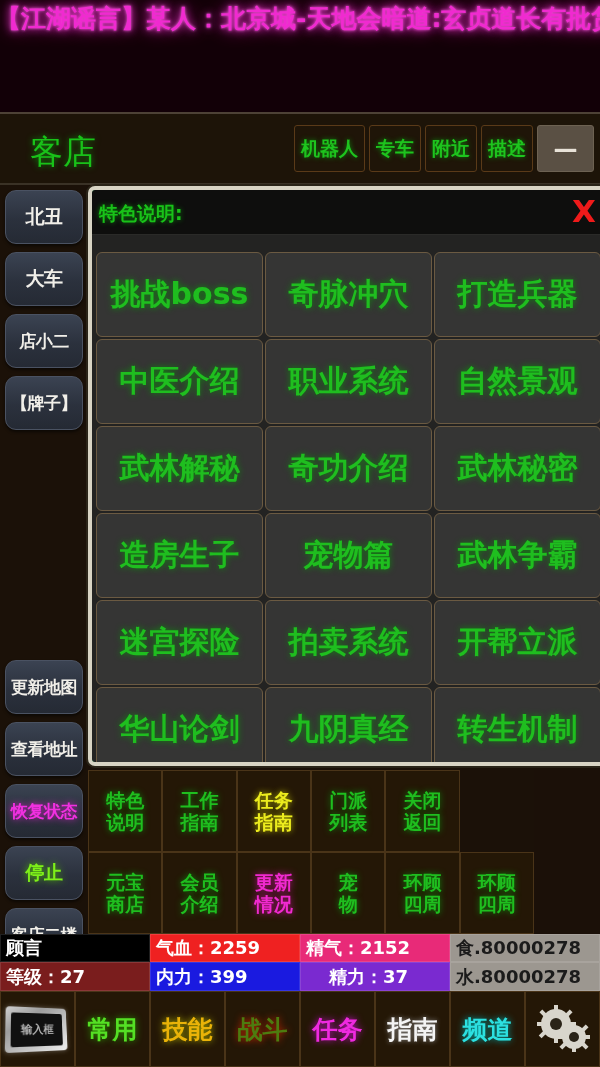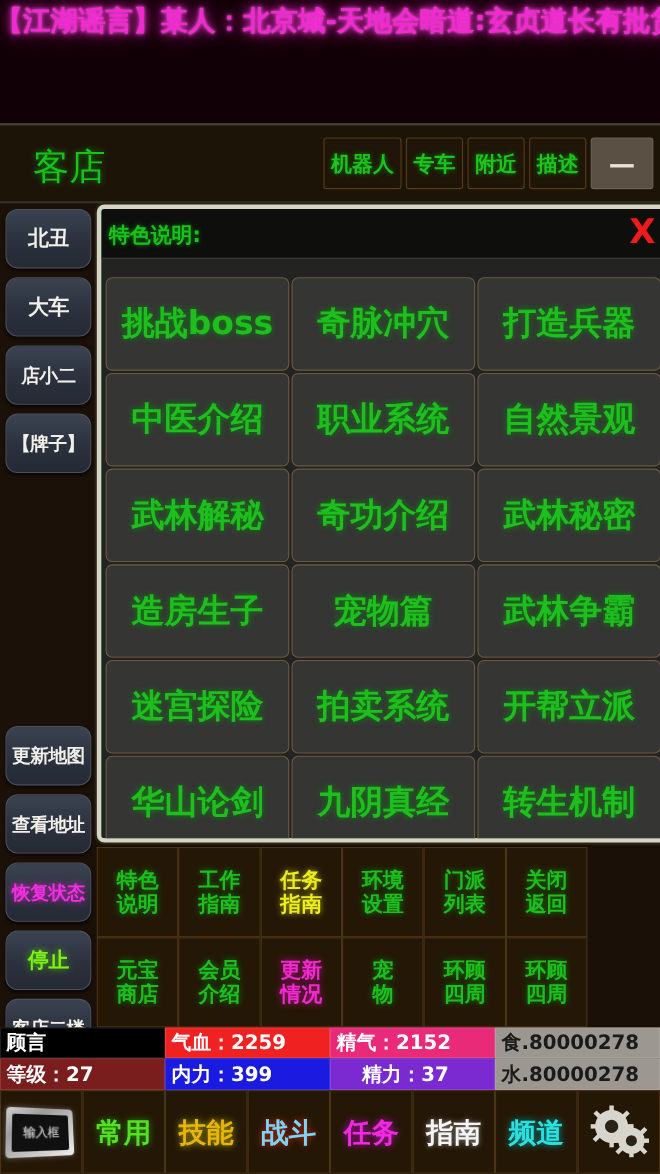--- a/index.html
+++ b/index.html
@@ -216,21 +216,21 @@
   }
   .nav {
     border: 1px solid #4a3418;
     background: #241706;
     display: flex; align-items: center; justify-content: center;
     font-size: 25px; font-weight: bold;
     cursor: pointer;
   }
   .nav.c-green  { color:#54e024; text-shadow: 0 0 7px #2a9e00; }
   .nav.c-yellow { color:#eab308; text-shadow: 0 0 7px #b0b000; }
-  .nav.c-orange { color:#7dd3fc; text-shadow: 0 0 7px #c02800; }
+  .nav.c-orange { color:#4d7c0f; text-shadow: 0 0 7px #c02800; }
   .nav.c-pink   { color:#ef2ae0; text-shadow: 0 0 7px #c010c0; }
   .nav.c-white  { color:#f4f4f4; text-shadow: 0 0 5px #909090; }
   .nav.c-cyan   { color:#2ce0e0; text-shadow: 0 0 7px #00a0a0; }
 
   .inputbox-icon {
     width: 62px; height: 44px;
     background: linear-gradient(145deg,#cfcfcf 0%, #9d9d9d 30%, #efefef 100%);
     border-radius: 4px;
     transform: perspective(80px) rotateY(10deg) rotateX(5deg);
     display: flex; align-items: center; justify-content: center;
@@ -316,24 +316,20 @@
         <span>特色</span>
         <span>说明</span>
       </div>
       <div class="mcell">
         <span>工作</span>
         <span>指南</span>
       </div>
       <div class="mcell c-yellow">
         <span>任务</span>
         <span>指南</span>
-      </div>
-      <div class="mcell">
-        <span>环境</span>
-        <span>设置</span>
       </div>
       <div class="mcell">
         <span>门派</span>
         <span>列表</span>
       </div>
       <div class="mcell">
         <span>关闭</span>
         <span>返回</span>
       </div>
     </div>

